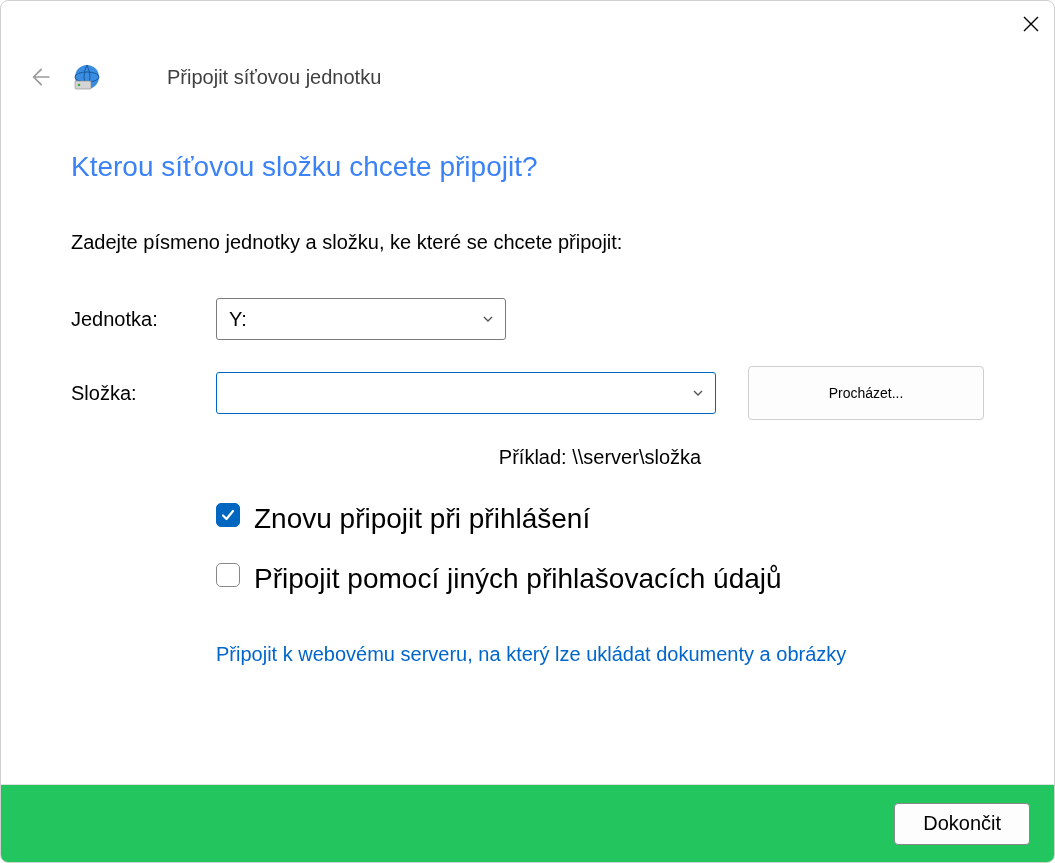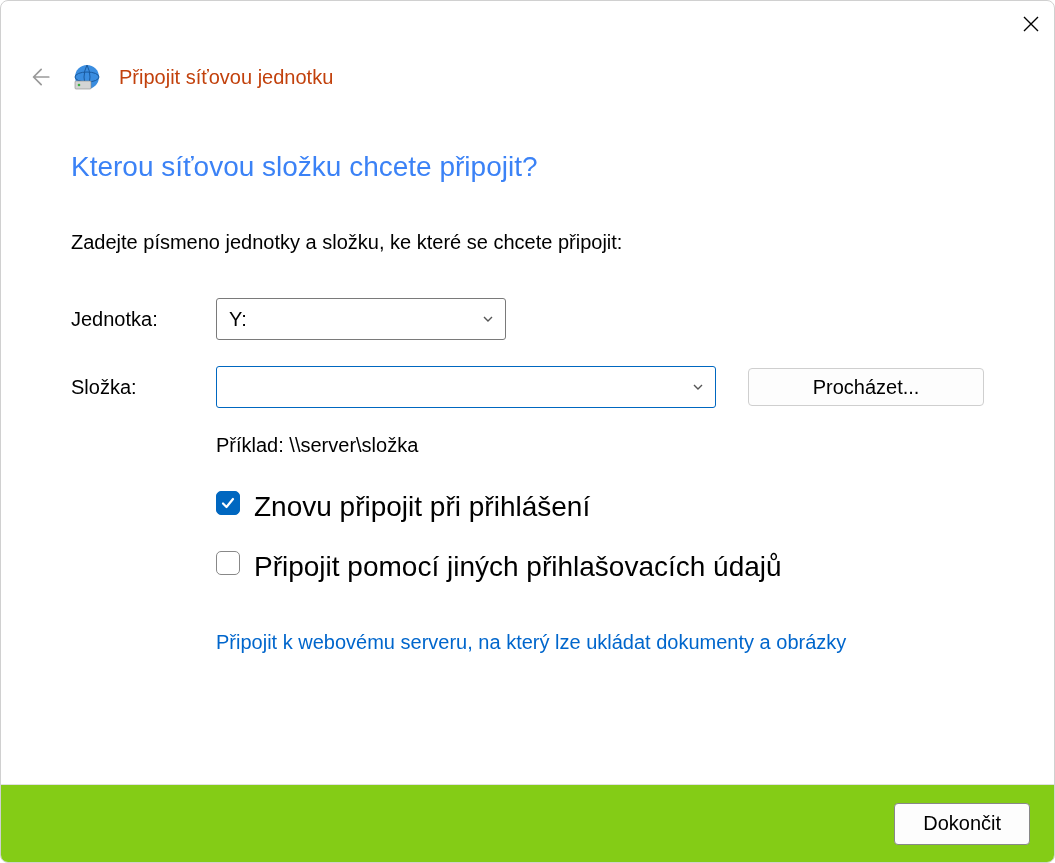--- a/index.html
+++ b/index.html
@@ -37,21 +37,22 @@
     width: 32px; height: 32px;
     display: flex; align-items: center; justify-content: center;
     cursor: pointer;
   }
   .drive-icon {
     width: 28px; height: 28px;
     position: relative;
   }
   .header-title {
     font-size: 20px;
-    color: #c2410c;
+    color: #404040;
+    margin-left: 48px;
   }
   .content {
     position: absolute;
     top: 150px; left: 70px; right: 70px;
   }
   .heading {
     font-size: 28px;
     color: #3b82f6;
     margin: 0 0 48px 0;
     font-weight: 400;
@@ -94,36 +95,37 @@
     font-family: inherit;
     padding: 0;
     background: transparent;
   }
   .chev {
     position: absolute;
     right: 10px; top: 50%; transform: translateY(-50%);
     pointer-events: none;
   }
   .browse-btn {
-    height: 38px;
+    height: 54px;
     padding: 0 22px;
     border: 1px solid #cfcfcf;
     background: #fdfdfd;
-    font-size: 20px;
+    font-size: 14px;
     font-family: inherit;
     border-radius: 4px;
     cursor: pointer;
     margin-left: 12px;
   }
   .indent-col {
     margin-left: 145px;
   }
   .example {
     font-size: 20px;
     margin-bottom: 34px;
+    text-align: center;
   }
   .checkrow {
     display: flex;
     align-items: flex-start;
     gap: 14px;
     font-size: 28px;
     margin-bottom: 28px;
   }
   .checkbox {
     width: 24px; height: 24px;
@@ -142,21 +144,21 @@
     color: #0066cc;
     font-size: 20px;
     cursor: pointer;
     margin-top: 20px;
     display: inline-block;
   }
   .footer {
     position: absolute;
     left: 0; right: 0; bottom: 0;
     height: 78px;
-    background: #84cc16;
+    background: #22c55e;
     border-top: 1px solid #e0e0e0;
     display: flex;
     justify-content: flex-end;
     align-items: center;
     padding: 0 24px;
     gap: 24px;
   }
   .action-btn {
     height: 42px;
     padding: 0 28px;

